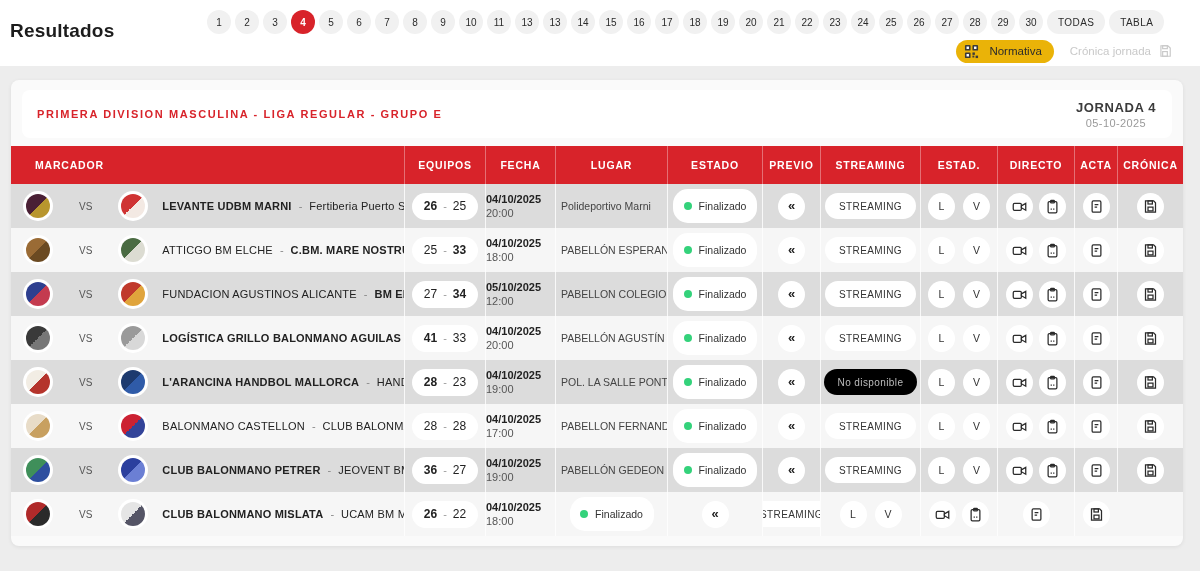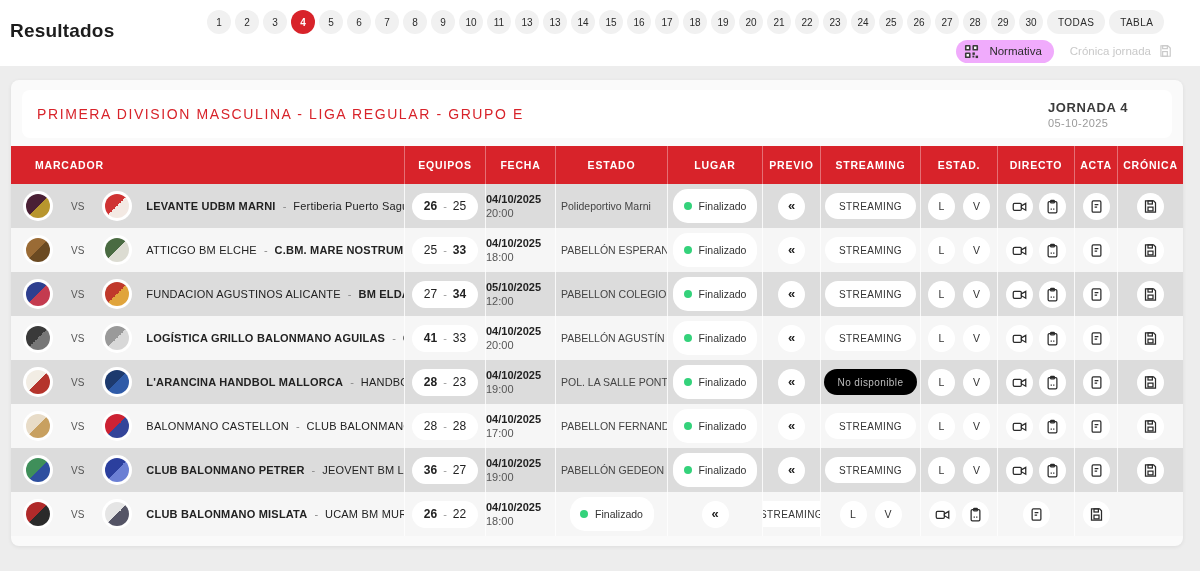--- a/index.html
+++ b/index.html
@@ -8,49 +8,49 @@
 
   
   .topbar { position:relative; width:1200px; height:66px; background:#ffffff; }
   .page-title { position:absolute; left:10px; top:20px; font-size:19px; font-weight:600; color:#1c1c1c; letter-spacing:.2px; }
   .pager { position:absolute; left:207px; top:10px; display:flex; align-items:center; gap:4px; }
   .pg { width:24px; height:24px; border:none; border-radius:50%; background:#f1f1f1; color:#2b2b2b;
         font-size:10px; cursor:pointer; display:flex; align-items:center; justify-content:center; }
   .pg.active { background:var(--red); color:#fff; font-weight:700; }
   .pg-wide { width:auto; border-radius:14px; padding:0 11px; letter-spacing:.4px; }
   .subbar { position:absolute; right:28px; top:40px; display:flex; align-items:center; gap:16px; height:22px; }
-  .normativa { display:flex; align-items:center; gap:10px; background:#f0abfc; border:none; border-radius:13px;
+  .normativa { display:flex; align-items:center; gap:10px; background:#eab308; border:none; border-radius:13px;
                padding:4px 12px 4px 8px; font-size:11.5px; color:#2b2b2b; cursor:pointer; }
   .cronica-j { display:flex; align-items:center; gap:7px; font-size:11.5px; color:#c9c9c9; border:none; background:none; cursor:default; }
 
   
   .card { position:absolute; left:11px; top:80px; width:1172px; height:466px; background:#fafafa;
           border-radius:8px; box-shadow:0 1px 4px rgba(0,0,0,.07); }
   .card-head { display:flex; justify-content:space-between; align-items:center; margin:10px 11px 8px 11px;
                height:48px; background:#ffffff; border-radius:8px; padding:0 16px 0 15px; }
-  .league { color:var(--red); font-size:14px; font-weight:400; letter-spacing:1.6px; }
-  .jornada-box { text-align:left; margin-right:28px; }
+  .league { color:var(--red); font-size:11px; font-weight:700; letter-spacing:1.6px; }
+  .jornada-box { text-align:center; }
   .jornada { font-size:13px; font-weight:700; color:#3b3b3b; letter-spacing:.6px; }
   .jornada-date { font-size:11px; color:#9a9a9a; margin-top:2px; letter-spacing:.4px; }
 
   
   .thead { display:grid; grid-template-columns:var(--cols); background:var(--red); height:38px; }
   .th { display:flex; align-items:center; justify-content:center; color:#fff; font-size:10.5px; font-weight:700;
         letter-spacing:.8px; border-left:1px solid rgba(255,255,255,.35); }
   .th:first-child { justify-content:flex-start; padding-left:24px; border-left:none; }
   .row { display:grid; grid-template-columns:var(--cols); height:44px; }
   .row:nth-child(odd) { background:#dcdcdc; }
   .row:nth-child(even) { background:#f6f6f6; }
   .cell { display:flex; align-items:center; justify-content:center; border-left:1px solid rgba(255,255,255,.8); overflow:hidden; }
   .cell:first-child { border-left:none; justify-content:flex-start; padding-left:12px; }
 
   .logo-wrap { width:30px; height:30px; border-radius:50%; background:#fff; display:flex; align-items:center;
                justify-content:center; flex:0 0 auto; }
   .logo { width:24px; height:24px; border-radius:50%; }
-  .vs { font-size:10px; color:#555; margin:0 18px; }
+  .vs { font-size:10px; color:#555; margin:0 26px; }
   .t-home { margin-left:14px; }
   .tname { font-size:11px; color:#222; letter-spacing:.2px; white-space:nowrap; cursor:pointer; }
   .tsep { font-size:11px; color:#888; margin:0 7px; }
   .row[data-winner="home"] .t-home, .row[data-winner="home"] .s-home { font-weight:700; }
   .row[data-winner="away"] .t-away, .row[data-winner="away"] .s-away { font-weight:700; }
 
   .pill { background:#fff; border:none; border-radius:15px; display:flex; align-items:center; justify-content:center; }
   .score { width:66px; height:27px; font-size:12px; color:#222; gap:6px; }
   .s-sep { color:#999; font-size:11px; }
   .c-fecha { flex-direction:column; align-items:flex-start; justify-content:center; }
@@ -144,22 +144,22 @@
     <div class="jornada-box">
       <div class="jornada">JORNADA 4</div>
       <div class="jornada-date">05-10-2025</div>
     </div>
   </div>
 
   <div class="thead">
     <div class="th">MARCADOR</div>
     <div class="th">EQUIPOS</div>
     <div class="th">FECHA</div>
+    <div class="th">LUGAR</div>
     <div class="th">ESTADO</div>
-    <div class="th">LUGAR</div>
     <div class="th">PREVIO</div>
     <div class="th">STREAMING</div>
     <div class="th">ESTAD.</div>
     <div class="th">DIRECTO</div>
     <div class="th">ACTA</div>
     <div class="th">CRÓNICA</div>
   </div>
 
   <div id="rows">
   <div class="row" data-winner="home">

